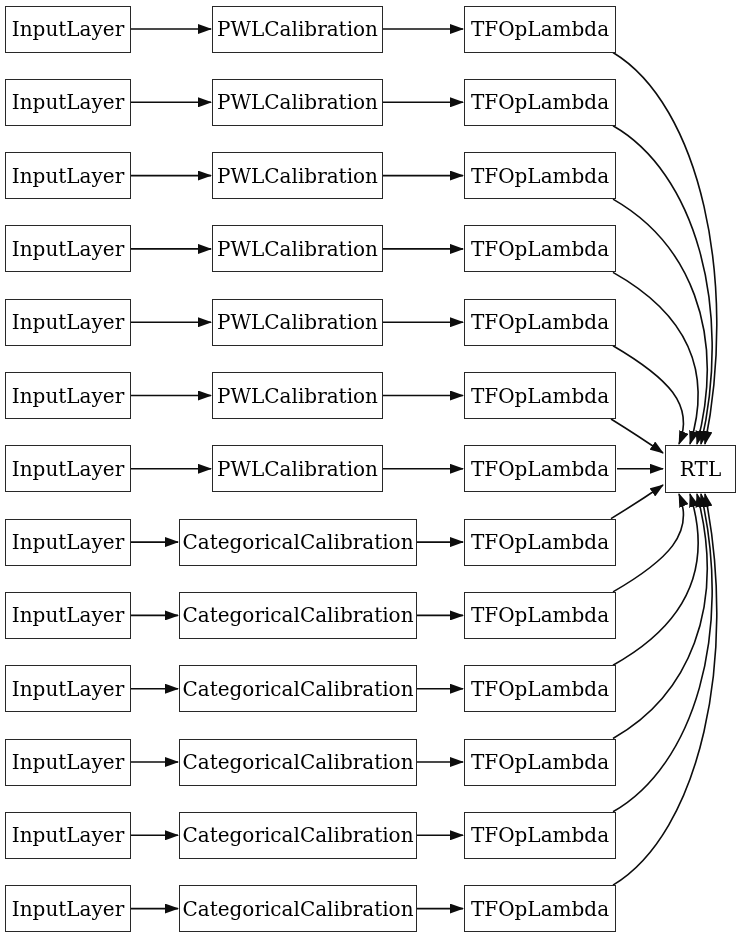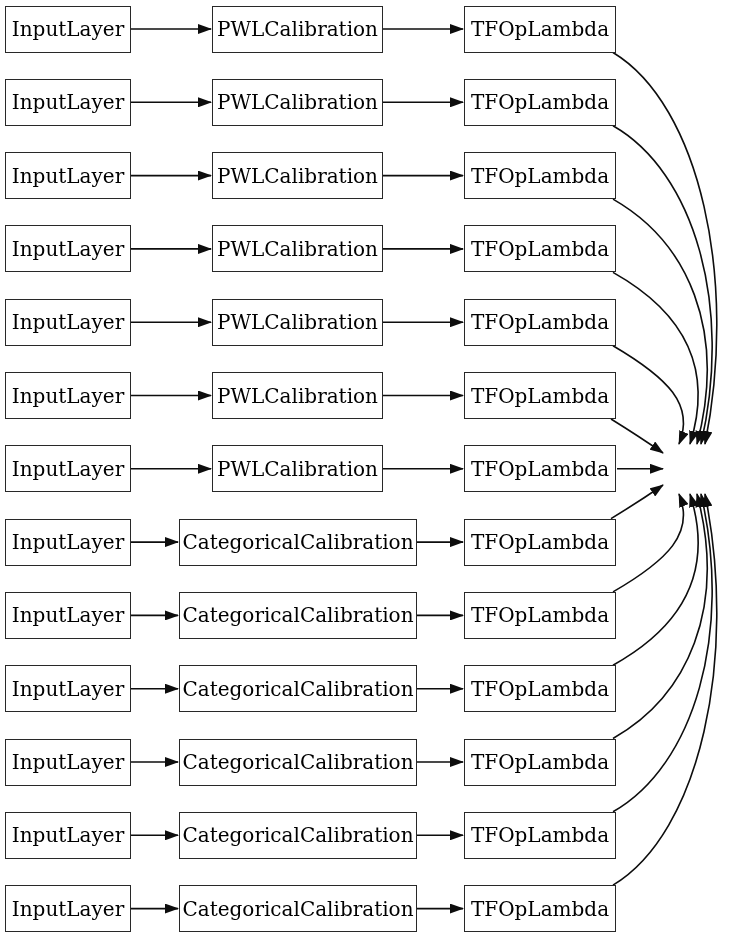--- a/index.html
+++ b/index.html
@@ -118,13 +118,14 @@
     <div class="node" style="left: 464px; top: 665.2px; width: 152px; height: 47px;">TFOpLambda</div>
     <div class="node" style="left: 5px; top: 738.5px; width: 126px; height: 47px;">InputLayer</div>
     <div class="node" style="left: 179px; top: 738.5px; width: 238px; height: 47px;">CategoricalCalibration</div>
     <div class="node" style="left: 464px; top: 738.5px; width: 152px; height: 47px;">TFOpLambda</div>
     <div class="node" style="left: 5px; top: 811.8px; width: 126px; height: 47px;">InputLayer</div>
     <div class="node" style="left: 179px; top: 811.8px; width: 238px; height: 47px;">CategoricalCalibration</div>
     <div class="node" style="left: 464px; top: 811.8px; width: 152px; height: 47px;">TFOpLambda</div>
     <div class="node" style="left: 5px; top: 885.1px; width: 126px; height: 47px;">InputLayer</div>
     <div class="node" style="left: 179px; top: 885.1px; width: 238px; height: 47px;">CategoricalCalibration</div>
     <div class="node" style="left: 464px; top: 885.1px; width: 152px; height: 47px;">TFOpLambda</div>
+    <div class="node" style="left: 665px; top: 445px; width: 71px; height: 48px;">RTL</div>
   </div>
 
 </body></html>

